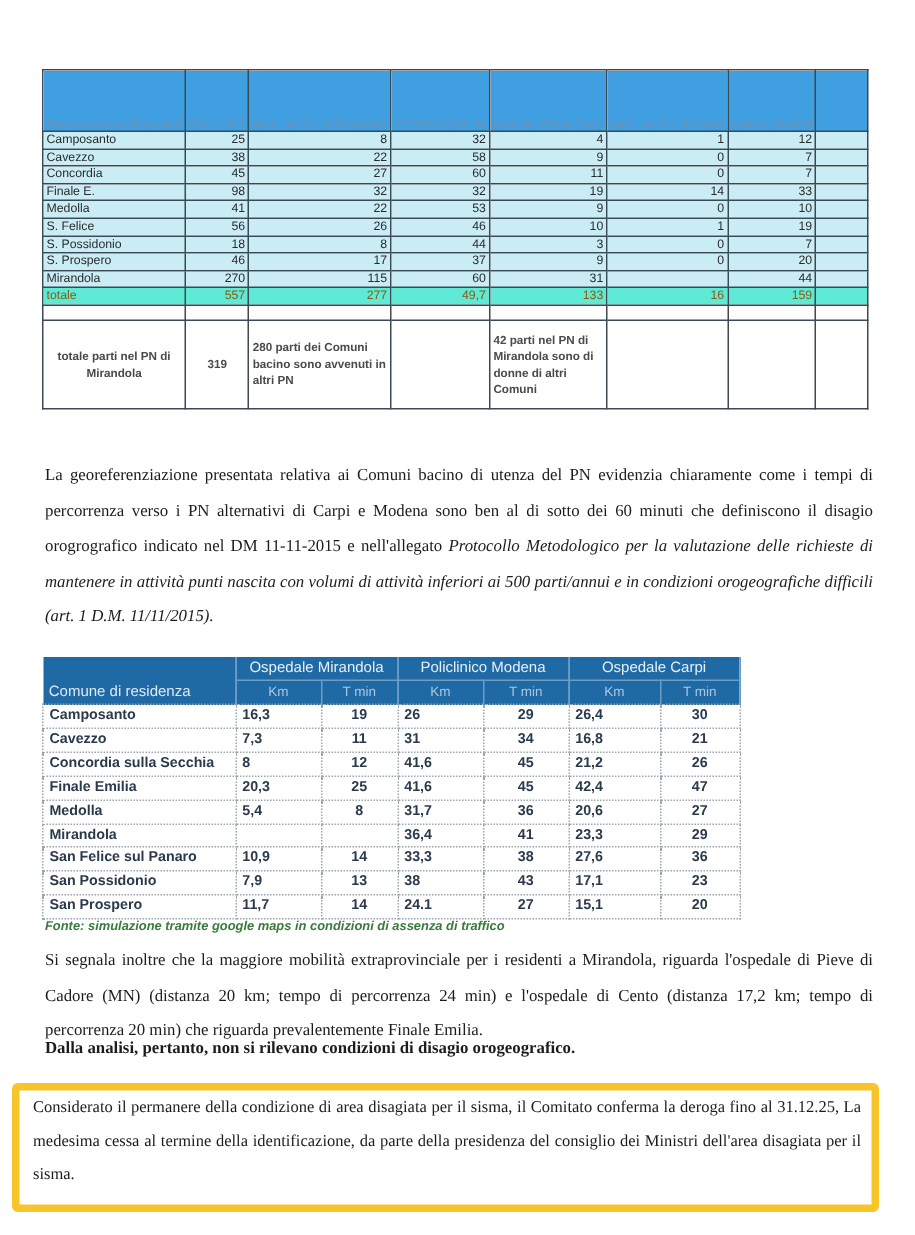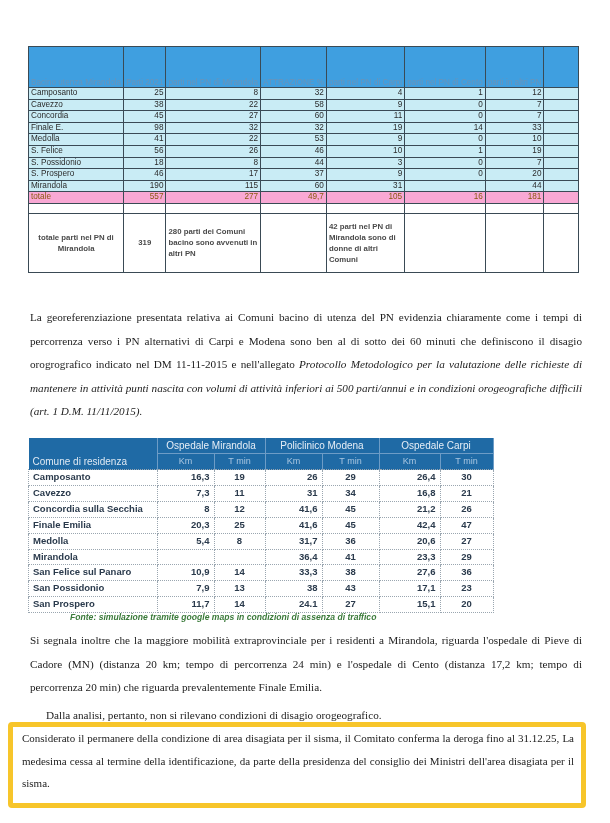--- a/index.html
+++ b/index.html
@@ -3,37 +3,37 @@
 <meta charset="utf-8">
 <style>
   html, body { margin:0; padding:0; }
   body { width:610px; height:823px; background:#ffffff; position:relative; overflow:hidden; font-family:"Liberation Serif", serif; color:#1c1c1c; }
   .t1 { position:absolute; left:28px; top:46px; border-collapse:collapse; font-family:"Liberation Sans", sans-serif; font-size:8.2px; color:#2b2b2b; }
   .t1 td, .t1 th { border:1px solid #3a4a55; padding:0 2px; height:10.6px; line-height:10.6px; white-space:nowrap; overflow:hidden; }
   .t1 th { background:#3f9fe0; color:#6a93b8; font-weight:normal; text-align:left; vertical-align:bottom; height:40px; line-height:9.5px; }
   .t1 th.first { text-align:right; }
   .t1 td { background:#c9ecf5; }
   .t1 td.num { text-align:right; }
-  .t1 tr.total td { background:#f9a8d4; color:#8a5a10; }
+  .t1 tr.total td { background:#5eead4; color:#8a5a10; }
   .t1 tr.blank td { background:#fff; height:9px; }
   .t1 tr.summary td { background:#fff; height:58px; line-height:11px; vertical-align:middle; font-weight:bold; font-size:7.8px; color:#4a4a4a; white-space:normal; }
   .t1 tr.summary td.center { text-align:center; }
   .t1 tr.summary td.left { text-align:left; }
   .para { position:absolute; left:30px; width:552px; font-size:11.2px; line-height:23.5px; text-align:justify; }
   .para i { font-style:italic; }
   .t2 { position:absolute; left:28px; top:438px; border-collapse:collapse; font-family:"Liberation Sans", sans-serif; font-size:9.5px; color:#2a3a4c; }
   .t2 th { background:#1f6aa5; color:#e6eef6; font-weight:normal; height:15px; line-height:15px; padding:0 4px; border-right:1px solid #6d9cc6; }
   .t2 th.grp { font-size:10px; text-align:center; border-bottom:1px solid #6d9cc6; }
   .t2 th.sub { font-size:9px; text-align:center; color:#a9c6e0; }
   .t2 th.comune { text-align:left; font-size:10px; color:#dfe9f3; }
   .t2 td { height:14.9px; line-height:14.9px; border:1px dotted #9aa6b0; padding:0 4px; font-weight:bold; }
   .t2 td.name { text-align:left; }
-  .t2 td.km { text-align:right; }
+  .t2 td.km { text-align:left; }
   .t2 td.tm { text-align:center; }
-  .source { position:absolute; left:30px; top:612px; font-family:"Liberation Sans", sans-serif; font-size:8.6px; font-weight:bold; font-style:italic; color:#3a7a3a;margin-left:40px; }
+  .source { position:absolute; left:30px; top:612px; font-family:"Liberation Sans", sans-serif; font-size:8.6px; font-weight:bold; font-style:italic; color:#3a7a3a; }
   .highlight { position:absolute; left:8px; top:722px; width:578px; height:86px; border:5px solid #f7c52a; border-radius:4px; box-sizing:border-box; }
   .hl-text { position:absolute; left:22px; top:727px; width:552px; font-size:11px; line-height:22.5px; text-align:justify; }
 </style>
 </head>
 <body>
 
 <table class="t1">
   <thead>
     <tr>
       <th class="first" style="width:82px">Bacino utenza Mirandola</th>
@@ -122,36 +122,36 @@
         <td class="num">46</td>
         <td class="num">17</td>
         <td class="num">37</td>
         <td class="num">9</td>
         <td class="num">0</td>
         <td class="num">20</td>
         <td></td>
       </tr>
     <tr>
         <td>Mirandola</td>
-        <td class="num">190</td>
+        <td class="num">270</td>
         <td class="num">115</td>
         <td class="num">60</td>
         <td class="num">31</td>
         <td class="num"></td>
         <td class="num">44</td>
         <td></td>
       </tr>
     <tr class="total">
         <td>totale</td>
         <td class="num">557</td>
         <td class="num">277</td>
         <td class="num">49,7</td>
-        <td class="num">105</td>
+        <td class="num">133</td>
         <td class="num">16</td>
-        <td class="num">181</td>
+        <td class="num">159</td>
         <td></td>
       </tr>
     <tr class="blank">
         <td></td>
         <td></td>
         <td></td>
         <td></td>
         <td></td>
         <td></td>
         <td></td>
@@ -271,16 +271,16 @@
         <td class="tm">27</td>
         <td class="km">15,1</td>
         <td class="tm">20</td>
       </tr>
   </tbody>
 </table>
 
 <div class="source">Fonte: simulazione tramite google maps in condizioni di assenza di traffico</div>
 
 <p class="para" style="top:629px; margin:0;">Si segnala inoltre che la maggiore mobilità extraprovinciale per i residenti a Mirandola, riguarda l'ospedale di Pieve di Cadore (MN) (distanza 20 km; tempo di percorrenza 24 min) e l'ospedale di Cento (distanza 17,2 km; tempo di percorrenza 20 min) che riguarda prevalentemente Finale Emilia.</p>
-<p class="para" style="top:689px; margin:16px; line-height:20px;">Dalla analisi, pertanto, non si rilevano condizioni di disagio orogeografico.</p>
+<p class="para" style="top:689px; margin:0; line-height:20px;font-weight:bold;">Dalla analisi, pertanto, non si rilevano condizioni di disagio orogeografico.</p>
 
 <div class="highlight"></div>
 <p class="hl-text" style="margin:0;">Considerato il permanere della condizione di area disagiata per il sisma, il Comitato conferma la deroga fino al 31.12.25, La medesima cessa al termine della identificazione, da parte della presidenza del consiglio dei Ministri dell'area disagiata per il sisma.</p>
 
 </body></html>

